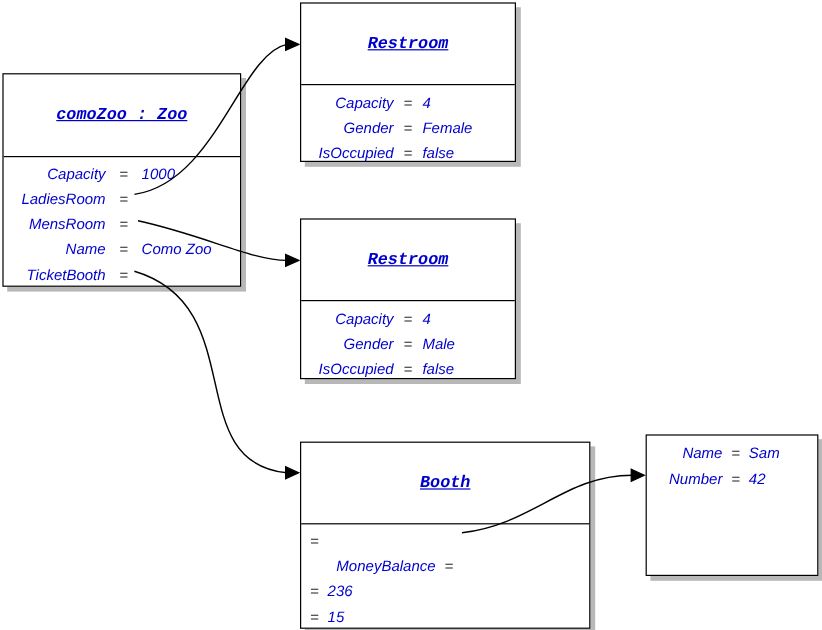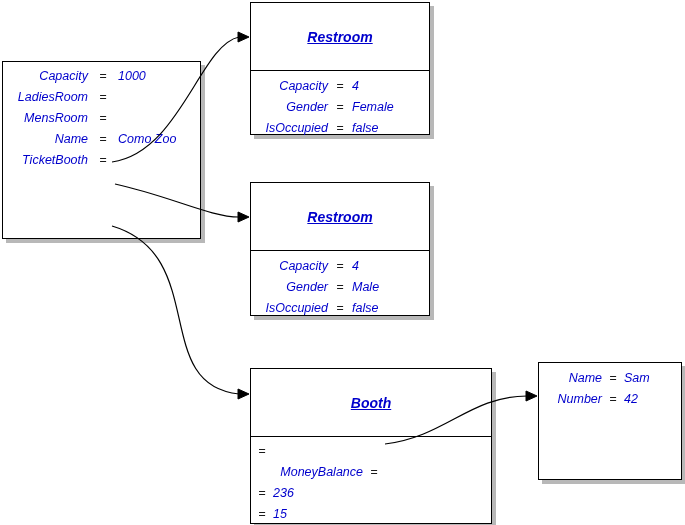--- a/index.html
+++ b/index.html
@@ -10,40 +10,43 @@
   .obj{
     position:absolute;background:#ffffff;border:1px solid #000;
     box-shadow:4px 4px 0 #b8b8b8;box-sizing:border-box;
   }
   .obj-title{
     display:flex;align-items:center;justify-content:center;
     border-bottom:1px solid #000;box-sizing:border-box;
   }
   .title-text{
     color:#0000cc;font-weight:bold;font-style:italic;font-size:14px;
-    text-decoration:underline;white-space:pre;
+    text-decoration:underline;white-space:pre;font-family:Liberation Mono, monospace;
   }
   .obj-attrs{box-sizing:border-box;}
   .attr-row{
     display:flex;height:21px;align-items:center;
     font-style:italic;font-size:12.5px;color:#0000cc;white-space:pre;
   }
   .attr-name{width:var(--nw);text-align:right;}
   .attr-eq{width:var(--ew);text-align:center;color:#1a1a1a;}
   .attr-value{flex:1;text-align:left;}
   .edges{position:absolute;left:0;top:0;width:685px;height:525px;pointer-events:none;}
   .edges path{fill:none;stroke:#000;stroke-width:1.2;pointer-events:stroke;}
   .edges polygon{fill:#000;stroke:#000;}
 </style>
 </head>
 <body>
 
 <div class="canvas">
 
   <div class="obj" style="left:2px;top:61px;width:199px;height:178px;">
+    <div class="obj-title" style="height:69px;">
+      <span class="title-text">comoZoo : Zoo</span>
+    </div>
     <div class="obj-attrs" style="--nw:85px;--ew:30px;padding-top:3px;">
       <div class="attr-row">
         <span class="attr-name">Capacity</span>
         <span class="attr-eq">=</span>
         <span class="attr-value">1000</span>
       </div>
       <div class="attr-row">
         <span class="attr-name">LadiesRoom</span>
         <span class="attr-eq">=</span>
         <span class="attr-value"></span>

